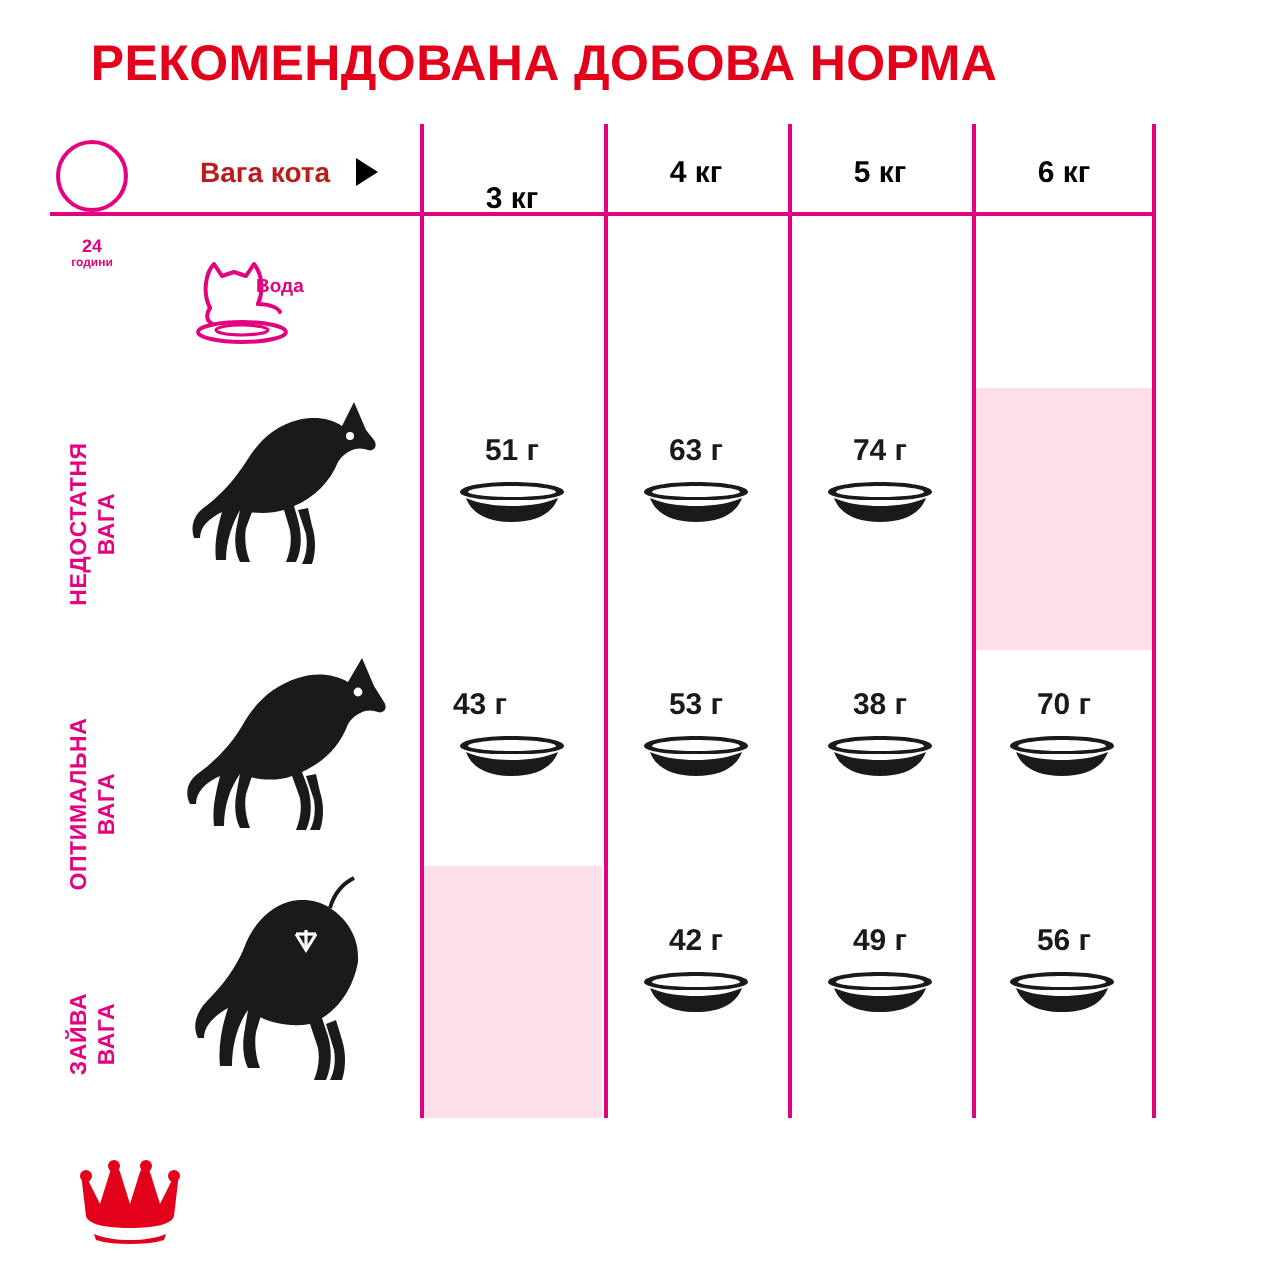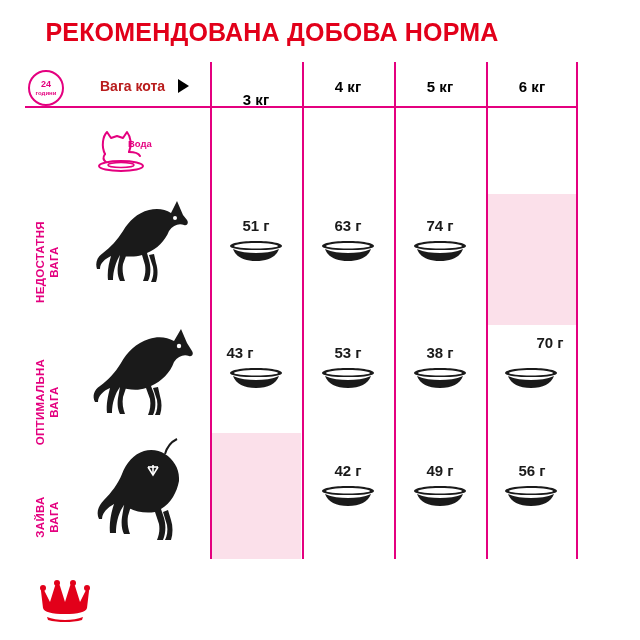--- a/index.html
+++ b/index.html
@@ -98,21 +98,21 @@
     border-radius: 50%;
     border: 2px solid #e4007f;
     color: #e4007f;
     font-size: 6px;
     font-weight: bold;
     text-align: center;
     line-height: 1.1;
     box-sizing: border-box;
     padding-top: 8px;
   }
-  .clock-badge .num { font-size: 9px; display:block; }
+  .clock-badge .num { font-size: 9px; display:block;margin-top:39px; }
 
   
   .hl-cell {
     position: absolute;
     background: #fbe0ea;
   }
 
   
   .row-label {
     position: absolute;
@@ -254,21 +254,21 @@
         L63 82 C64 88 63 93 61 98 L66 98 C69 92 69 84 67 77 L64 69
         C75 64 83 56 87 45 C91 39 97 37 102 39 C105 40 107 37 105 34 Z
         M66 71 L70 83 C71 89 70 94 68 98 L73 98 C75 92 75 85 73 79 L71 70 Z
         M33 70 L31 81 C30 88 31 93 33 97 L38 97 C36 92 35 86 36 80 L39 71 Z"></path>
       <circle cx="92" cy="29" r="2.2" fill="#ffffff"></circle>
     </svg>
 
     <div class="gram" style="left:170px; top:282px;">43 г</div>
     <div class="gram" style="left:278px; top:282px;">53 г</div>
     <div class="gram" style="left:370px; top:282px;">38 г</div>
-    <div class="gram" style="left:462px; top:272px;padding-left:18px;">70 г</div>
+    <div class="gram" style="left:462px; top:282px;">70 г</div>
 
     <svg class="bowl" style="left:203px; top:305px;" viewBox="0 0 56 22">
       <path fill="#1a1a1a" d="M2 6 C2 3 14 1 28 1 C42 1 54 3 54 6 C54 8 47 9.5 38 10 L18 10 C9 9.5 2 8 2 6 Z"></path>
       <path fill="#1a1a1a" d="M5 9 C8 17 16 21 28 21 C40 21 48 17 51 9 C44 12 36 13 28 13 C20 13 12 12 5 9 Z"></path>
       <path fill="#ffffff" d="M6 6 C6 4.5 16 3 28 3 C40 3 50 4.5 50 6 C50 7.2 40 8.5 28 8.5 C16 8.5 6 7.2 6 6 Z"></path>
     </svg>
     <svg class="bowl" style="left:295px; top:305px;" viewBox="0 0 56 22">
       <path fill="#1a1a1a" d="M2 6 C2 3 14 1 28 1 C42 1 54 3 54 6 C54 8 47 9.5 38 10 L18 10 C9 9.5 2 8 2 6 Z"></path>
       <path fill="#1a1a1a" d="M5 9 C8 17 16 21 28 21 C40 21 48 17 51 9 C44 12 36 13 28 13 C20 13 12 12 5 9 Z"></path>
       <path fill="#ffffff" d="M6 6 C6 4.5 16 3 28 3 C40 3 50 4.5 50 6 C50 7.2 40 8.5 28 8.5 C16 8.5 6 7.2 6 6 Z"></path>

